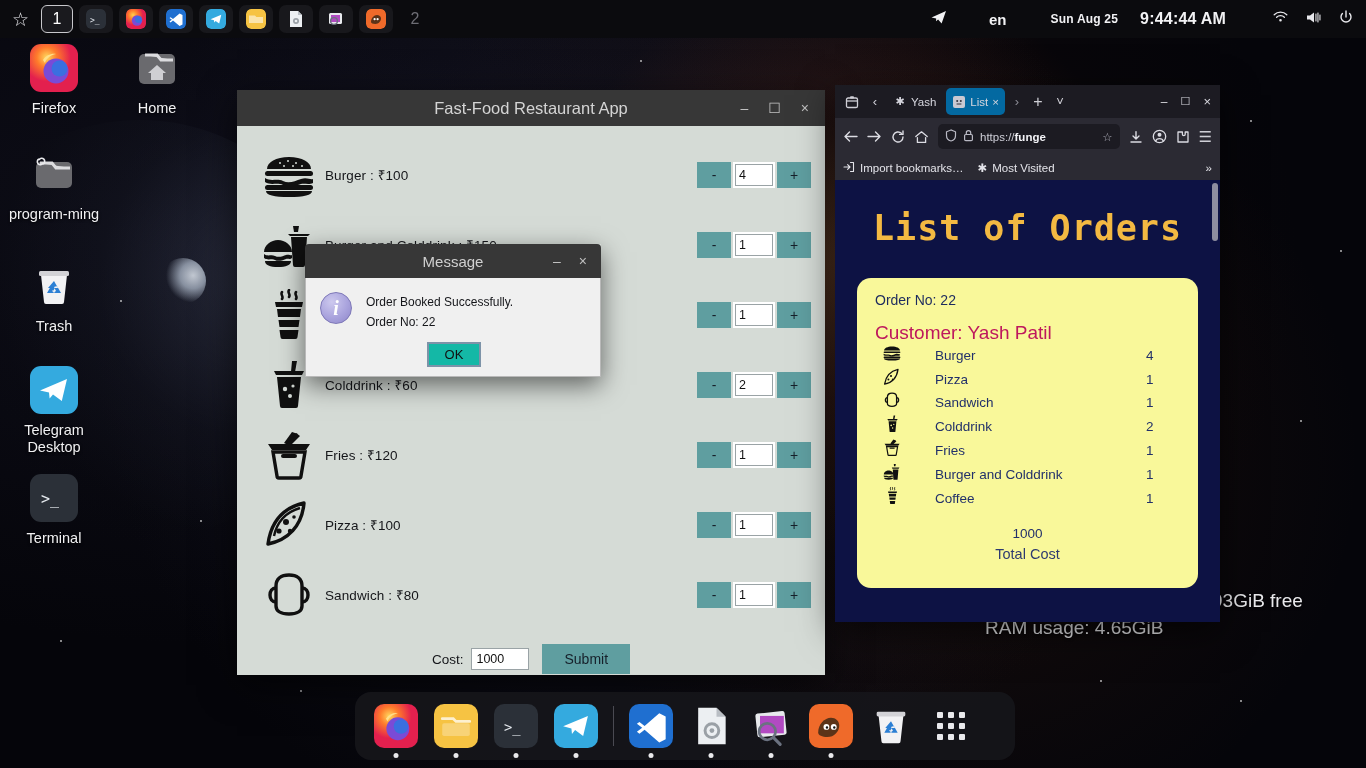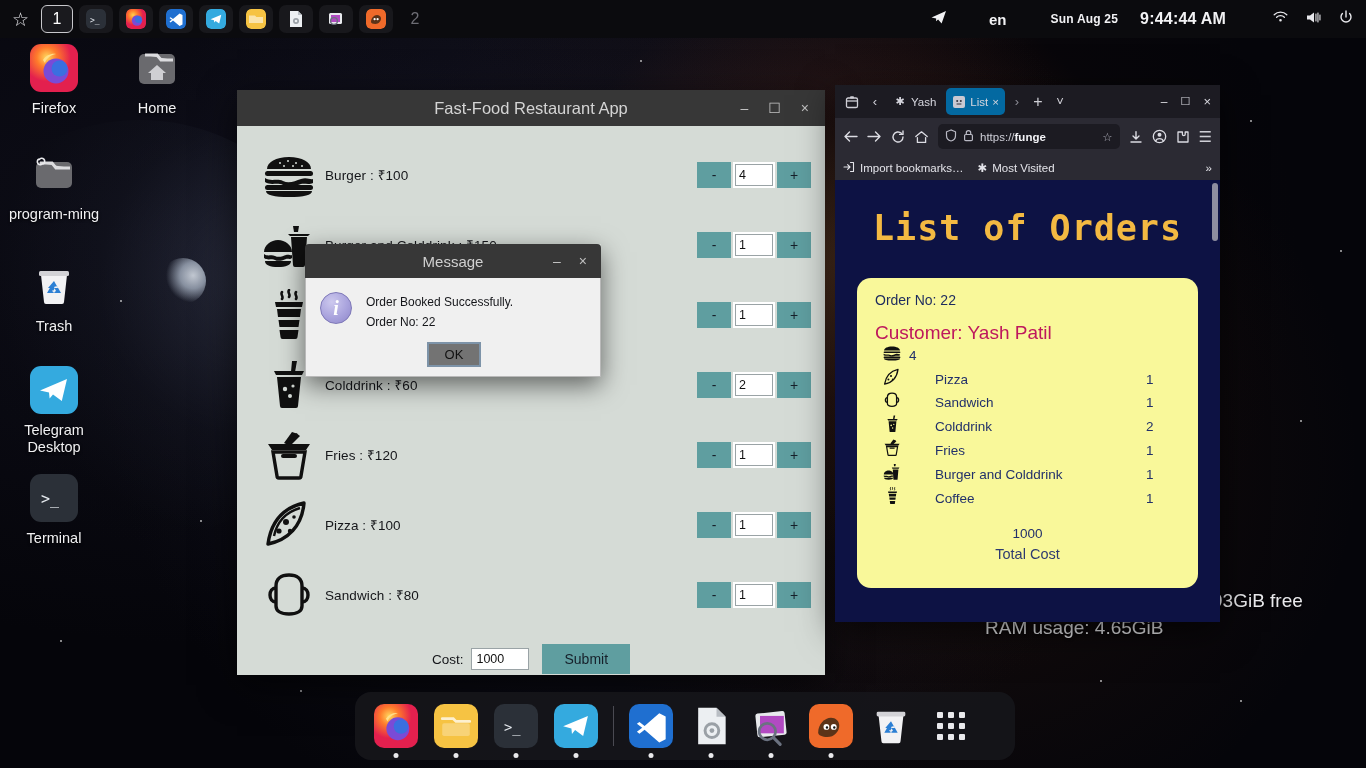--- a/index.html
+++ b/index.html
@@ -154,21 +154,21 @@
     width: 32px; height: 32px; border-radius: 50%; flex: 0 0 32px;
     background: radial-gradient(circle at 36% 30%, #cdc9ee 0%, #a9a3dd 55%, #8d86c9 100%);
     border: 1px solid #7e78b8;
     color: #fff; font-size: 20px; font-style: italic; font-weight: bold;
     display: flex; align-items: center; justify-content: center;
     font-family: "Liberation Serif", serif;
   }
   .msg-line { font-size: 12px; color: #15161a; line-height: 20px; }
   #ok-btn {
     align-self: center; margin-top: 10px;
-    background: #737373; border: 2px solid #7d93a8;
+    background: #14b8a6; border: 2px solid #7d93a8;
     font-size: 13px; color: #111; padding: 3px 16px;
   }
 
   
   #browser {
     position: absolute; left: 835px; top: 85px; width: 385px; height: 537px;
     z-index: 25; background: #1c1b22; box-shadow: 0 10px 34px rgba(0,0,0,.6);
     display: flex; flex-direction: column;
   }
   #ff-tabbar {
@@ -742,20 +742,21 @@
       <div class="o-row">
         <span class="o-ico">
           <svg width="18" height="16" viewBox="0 0 18 16">
               <path d="M1 5.5C1 3 4.6 1.4 9 1.4S17 3 17 5.5z" fill="#111"></path>
               <rect x="0.6" y="6.4" width="16.8" height="1.7" rx=".8" fill="#111"></rect>
               <path d="M.6 8.8c2 1.4 4 0 6 1s4 0 6-.7 3 .4 4.2 0v1.4c-1.4.7-3 0-4.2.3s-4 1.4-6 .4-4 .3-6-1z" fill="#111"></path>
               <rect x="0.6" y="11.6" width="16.8" height="1.6" rx=".8" fill="#111"></rect>
               <path d="M1 13.6h16c0 1.4-2.8 2-8 2s-8-.6-8-2z" fill="#111"></path>
             </svg>
         </span>
+        <span class="o-name">Burger</span>
         <span class="o-qty">4</span>
       </div>
 
       <div class="o-row">
         <span class="o-ico">
           <svg width="18" height="18" viewBox="0 0 18 18">
               <path d="M15 1.4C7 3.2 2.8 8.2 1.6 16.2 8.8 14.8 13.8 9.8 15 1.4Z" fill="none" stroke="#111" stroke-width="1.3" stroke-linejoin="round"></path>
               <circle cx="8" cy="8" r="1.1" fill="#111"></circle>
               <circle cx="5.4" cy="11.4" r="1" fill="#111"></circle>
               <circle cx="9.6" cy="11.4" r=".8" fill="#111"></circle>

